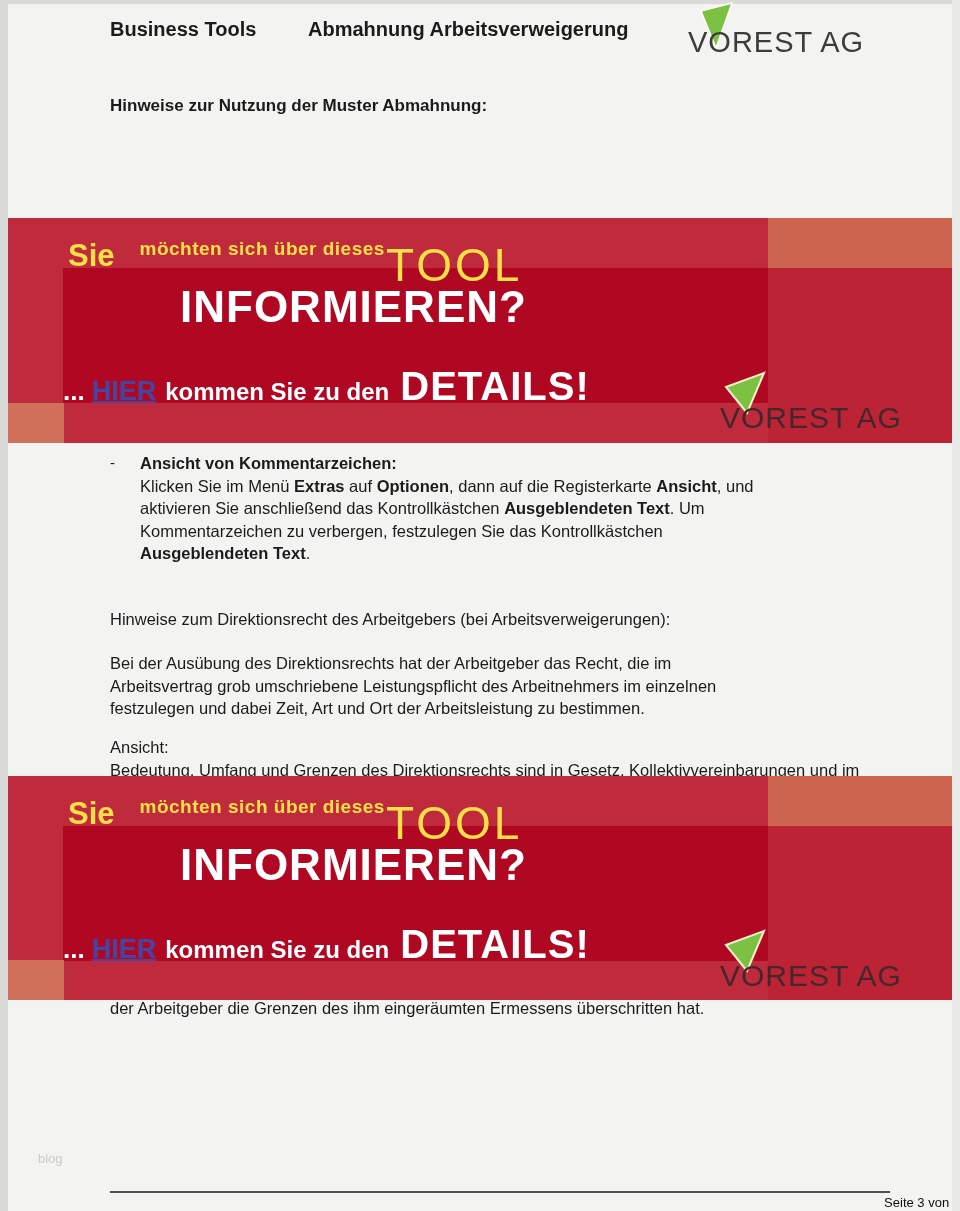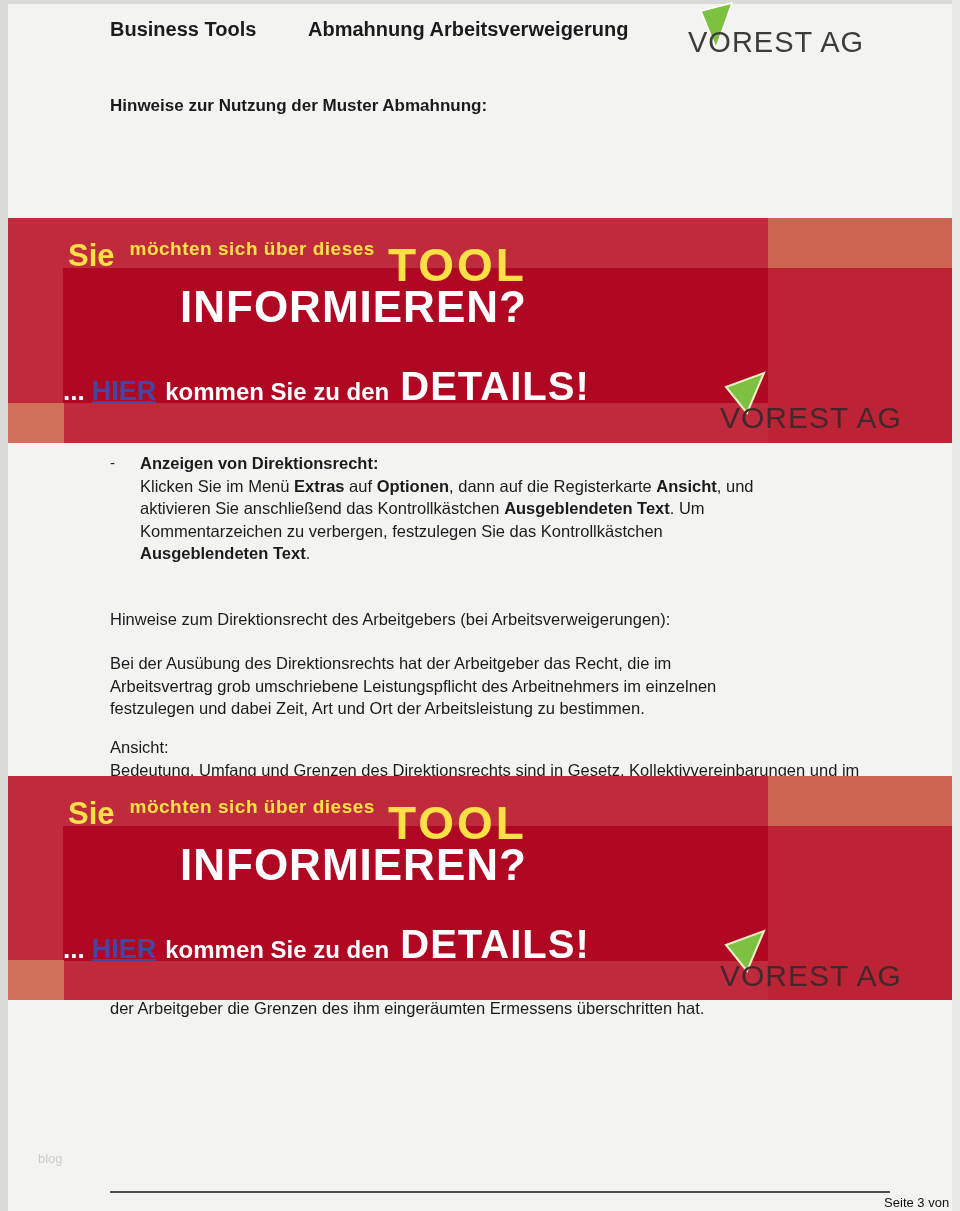--- a/index.html
+++ b/index.html
@@ -32,22 +32,22 @@
   
   .banner{position:absolute;left:8px;width:952px;background:var(--red-base,#bf2a3c);overflow:hidden;}
   .banner-1{top:218px;height:225px;}
   .banner-2{top:776px;height:224px;}
   .b-dark{position:absolute;left:55px;top:50px;width:705px;height:135px;background:var(--red-dark,#b00823);}
   .b-right{position:absolute;left:760px;top:50px;right:0;bottom:0;background:var(--red-mid2,#bc2335);}
   .b-salmon-tr{position:absolute;left:760px;top:0;right:0;height:50px;background:var(--salmon,#cd6450);}
   .b-salmon-bl{position:absolute;left:0;bottom:0;width:56px;height:40px;background:var(--salmon2,#d1705a);}
   .b-line1{position:absolute;left:60px;top:20px;display:flex;align-items:flex-start;color:#fde047;white-space:nowrap;}
   .b-line1 .sie{font-size:31px;font-weight:bold;}
-  .b-line1 .small{font-size:19px;font-weight:bold;margin-left:15px;letter-spacing:.5px;}
-  .b-line1 .tool{font-size:46px;font-weight:bold;margin-left:13px;letter-spacing:3px;}
+  .b-line1 .small{font-size:19px;font-weight:bold;margin-left:25px;letter-spacing:.5px;}
+  .b-line1 .tool{font-size:46px;font-weight:normal;margin-left:1px;letter-spacing:3px;}
   .b-line2{position:absolute;left:172px;top:64px;font-size:44px;font-weight:bold;color:#fff;letter-spacing:1px;white-space:nowrap;}
   .b-line3{position:absolute;left:55px;top:146px;display:flex;align-items:baseline;color:#fff;white-space:nowrap;}
   .b-line3 .dots{font-size:26px;font-weight:bold;}
   .b-line3 .hier{font-size:27px;font-weight:bold;color:var(--hier-blue,#4545a4);
                  text-decoration:underline;text-decoration-thickness:2px;margin-left:7px;cursor:pointer;}
   .b-line3 .mid{font-size:24px;font-weight:bold;margin-left:9px;}
   .b-line3 .details{font-size:40px;font-weight:bold;margin-left:11px;letter-spacing:1px;}
   .b-logo{position:absolute;right:40px;top:153px;width:200px;height:66px;}
   .b-logo .b-logo-text{position:absolute;left:0;top:30px;font-size:30px;color:#43272c;letter-spacing:1px;white-space:nowrap;}
   .b-logo svg{position:absolute;left:4px;top:0;}
@@ -96,21 +96,21 @@
       <svg width="44" height="44" viewBox="0 0 44 44">
         <polygon points="2,16 40,2 23,42" fill="var(--green,#7dc142)" stroke="#f2f0c8" stroke-width="2"></polygon>
       </svg>
       <span class="b-logo-text">VOREST AG</span>
     </div>
   </div>
 
   <div class="bullet">
     <div class="dash">-</div>
     <div class="b-body">
-      <span class="b-head">Anzeigen von Direktionsrecht:</span><br>
+      <span class="b-head">Ansicht von Kommentarzeichen:</span><br>
       <span>Klicken Sie im Menü </span><span class="bold">Extras</span><span> auf </span><span class="bold">Optionen</span><span>, dann auf die Registerkarte </span><span class="bold">Ansicht</span><span>, und</span><br>
       <span>aktivieren Sie anschließend das Kontrollkästchen </span><span class="bold">Ausgeblendeten Text</span><span>. Um</span><br>
       <span>Kommentarzeichen zu verbergen, festzulegen Sie das Kontrollkästchen</span><br>
       <span class="bold">Ausgeblendeten Text</span><span>.</span>
     </div>
   </div>
 
   <div class="h2">Hinweise zum Direktionsrecht des Arbeitgebers (bei Arbeitsverweigerungen):</div>
   <div class="para para-direktion">Bei der Ausübung des Direktionsrechts hat der Arbeitgeber das Recht, die im
 Arbeitsvertrag grob umschriebene Leistungspflicht des Arbeitnehmers im einzelnen

